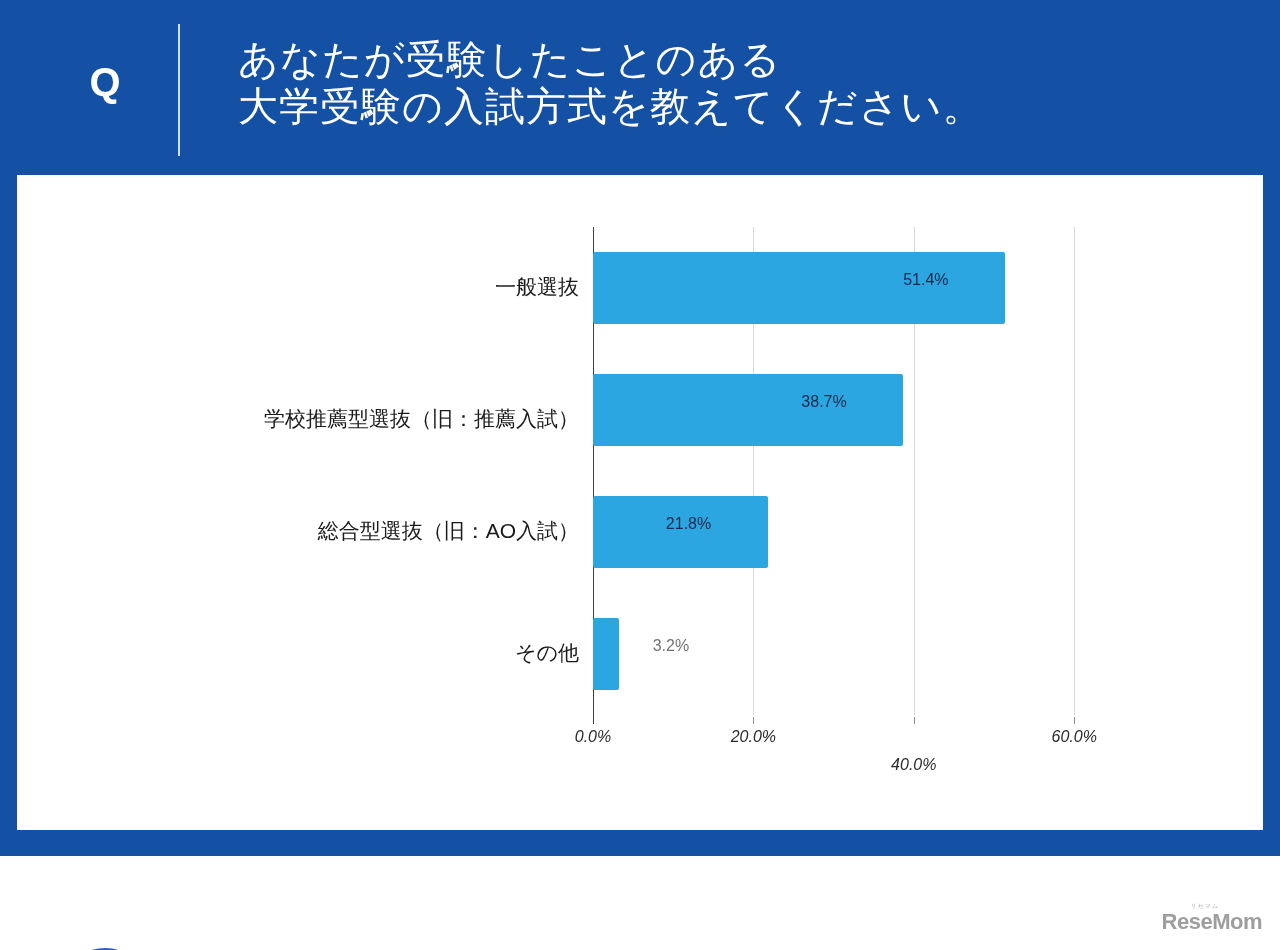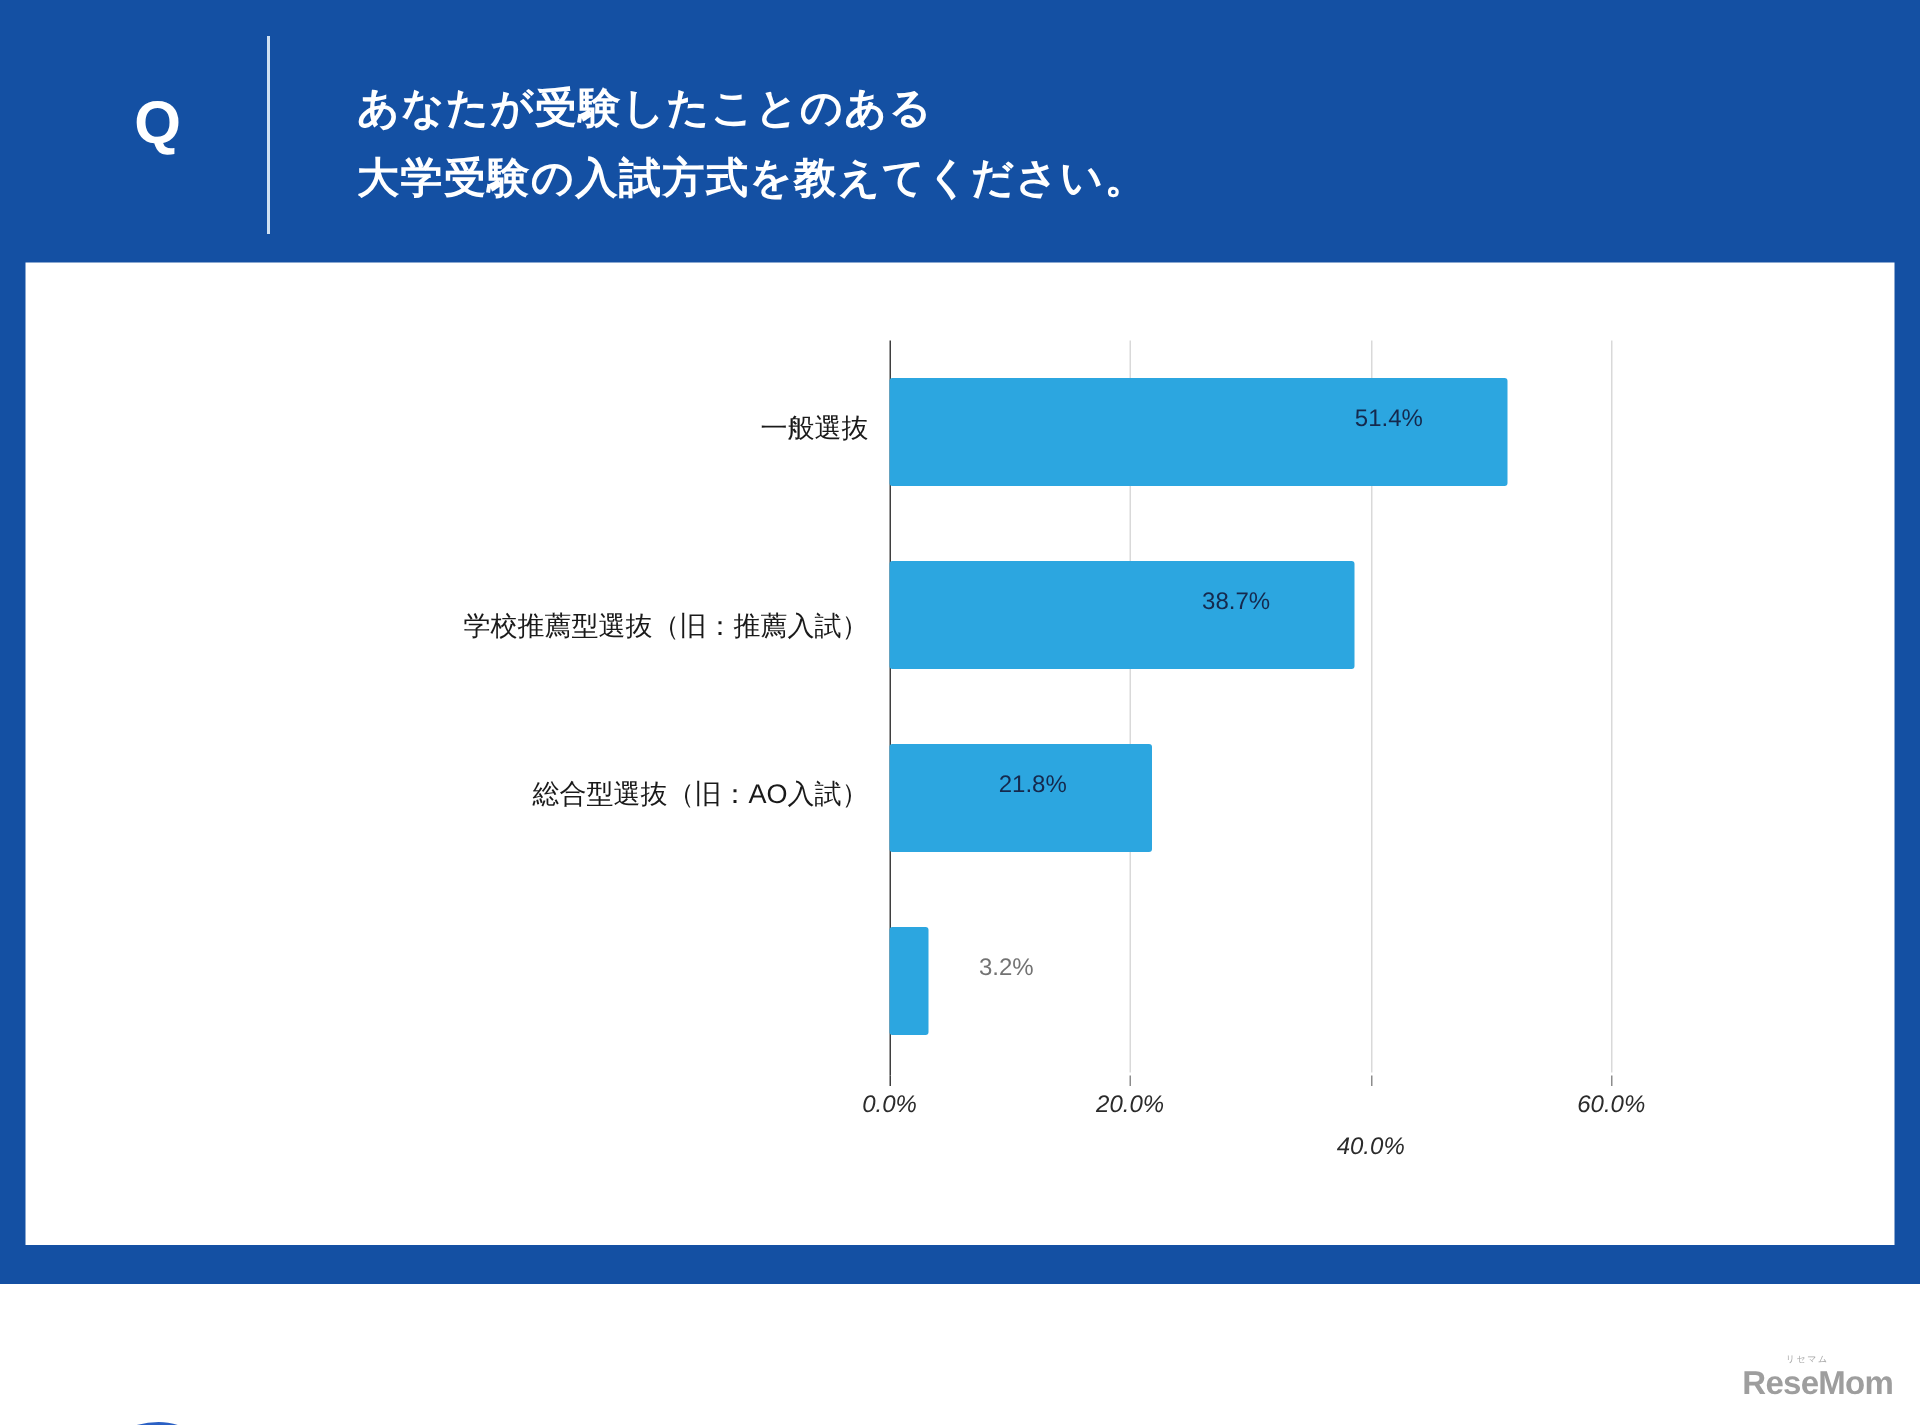--- a/index.html
+++ b/index.html
@@ -23,22 +23,22 @@
     width:60px; text-align:center;
     color:#ffffff; font-size:40px; font-weight:bold; line-height:1;
     letter-spacing:0px;
   }
   .q-divider{
     position:absolute; left:178px; top:24px;
     width:2px; height:132px;
     background:#cfe0f2;
   }
   .q-title{
-    position:absolute; left:238px; top:48px;
-    color:#ffffff; font-size:28px; font-weight:bold;
+    position:absolute; left:238px; top:36px;
+    color:#ffffff; font-size:40px; font-weight:normal;
     line-height:47px; letter-spacing:1px;
     white-space:pre-line;
   }
 
   
   .card{
     position:absolute; left:17px; top:175px;
     width:1246px; height:655px;
     background:#ffffff;
   }
@@ -59,21 +59,21 @@
   .tick{
     position:absolute; top:542px; width:1px; height:7px; background:#8c8c8c;
   }
   .tick.zero{ background:#3f3f3f; }
   .ticklabel{
     position:absolute; top:553px; width:90px; margin-left:-45px;
     text-align:center; font-size:16px; color:#2b2b2b;font-style:italic;
   }
   .cat-label{
     position:absolute; right:0; width:560px;
-    text-align:right; font-size:18px; color:#1a1a1a;
+    text-align:right; font-size:21px; color:#1a1a1a;
     white-space:nowrap;
   }
   .bar{
     position:absolute; background:#2ca6e0; border-radius:2px;
   }
   .bar-value{
     position:absolute; font-size:16px; font-weight:normal;
     color:#15294d; white-space:nowrap;
   }
   .bar-value.outside{ color:#737373; }
@@ -123,20 +123,21 @@
         <div class="axis-line"></div>
         <div class="cat-label" style="top: 98px; right: 684px;">一般選抜</div>
         <div class="bar" style="left: 576px; top: 77px; width: 412.228px; height: 72px; background: rgb(44, 166, 224);"></div>
         <div class="bar-value" style="top: 96px; left: 886.228px;">51.4%</div>
         <div class="cat-label" style="top: 230px; right: 684px;">学校推薦型選抜（旧：推薦入試）</div>
         <div class="bar" style="left: 576px; top: 199px; width: 310.374px; height: 72px; background: rgb(44, 166, 224);"></div>
         <div class="bar-value" style="top: 218px; left: 784.374px;">38.7%</div>
         <div class="cat-label" style="top: 342px; right: 684px;">総合型選抜（旧：AO入試）</div>
         <div class="bar" style="left: 576px; top: 321px; width: 174.836px; height: 72px; background: rgb(44, 166, 224);"></div>
         <div class="bar-value" style="top: 340px; left: 648.836px;">21.8%</div>
+        <div class="cat-label" style="top: 464px; right: 684px;">その他</div>
         <div class="bar" style="left: 576px; top: 443px; width: 25.664px; height: 72px; background: rgb(44, 166, 224);"></div>
         <div class="bar-value outside" style="top: 462px; left: 635.664px;">3.2%</div>
       </div>
 
     <div class="logo">
       <div class="logo-mark">
         <svg width="74" height="54" viewBox="0 0 74 54">
           <ellipse cx="37" cy="28" rx="35" ry="17" fill="none" stroke="#2a60c4" stroke-width="3" transform="rotate(-18 37 28)"></ellipse>
           <path d="M6 12 L34 19 L34 47 L6 40 Z" fill="#3a7ad4"></path>
           <path d="M37 19 L65 10 L65 38 L37 47 Z" fill="#35a8e0"></path>

